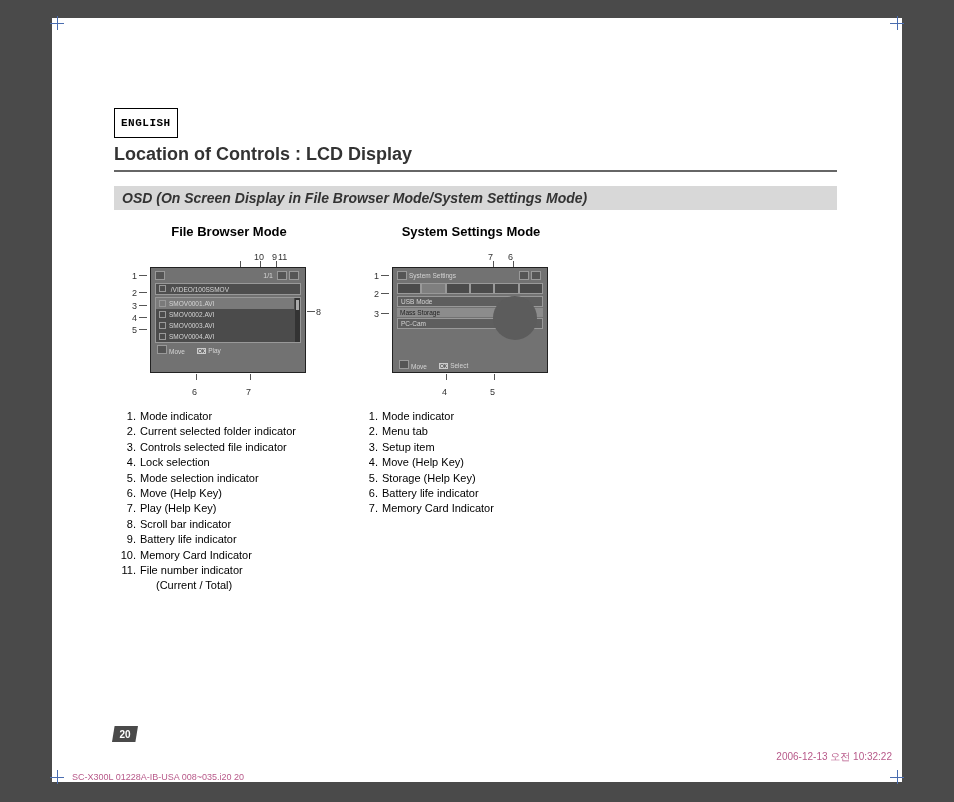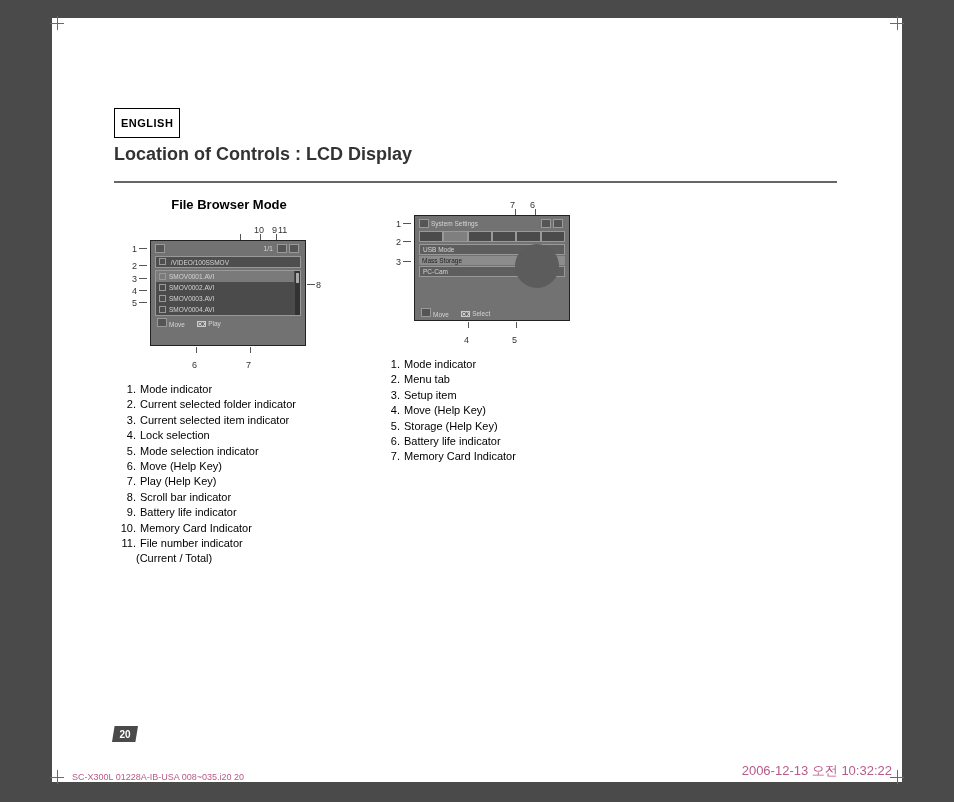--- a/index.html
+++ b/index.html
@@ -21,43 +21,44 @@
     left: 62px; top: 90px;
     width: 738px;
   }
   .lang-box {
     border: 1px solid #000;
     padding: 8px 6px;
     display: inline-block;
     font-size: 11px;
     font-weight: bold;
     letter-spacing: 0.5px;
+    font-family: Liberation Mono, monospace;
   }
   .title {
     font-size: 18px;
     font-weight: bold;
     color: #333;
     margin-top: 6px;
-    padding-bottom: 16px;
+    padding-bottom: 5px;
     border-bottom: 2px solid #666;
     width: 98%;
   }
   .subtitle {
     margin-top: 14px;
     font-size: 14px;
     font-weight: bold;
     font-style: italic;
     color: #333;
     background: #d8d8d8;
     padding: 4px 8px;
     width: 98%;
   }
   .columns {
     display: flex;
-    gap: 34px;
+    gap: 12px;
     margin-top: 14px;
   }
   .col { width: 230px; }
   .col-hdr {
     text-align: center;
     font-weight: bold;
     font-size: 13px;
     margin-bottom: 10px;
   }
 
@@ -108,57 +109,58 @@
   }
   
   .scl-l1 { left:18px; top:22px; } .scl-l2 { left:18px; top:40px; } .scl-l3 { left:18px; top:60px; }
   .scl-t7 { left:132px; top:3px; } .scl-t6 { left:152px; top:3px; }
   .scl-b4 { left:86px; top:138px; } .scl-b5 { left:134px; top:138px; }
 
   
   .legend { margin-top: 10px; font-size: 11px; line-height: 1.4; }
   .legend-row { display:flex; }
   .legend-row .n { width: 22px; text-align:right; margin-right:4px; }
-  .legend-row .sub { margin-left:22px; }
+  .legend-row .sub { margin-left:42px; }
 
   .page-badge {
     position:absolute; left:60px; bottom:40px;
     width:26px; height:16px;
     background:#4a4a4a; color:#fff;
     font-size:10px; font-weight:bold;
     display:flex; align-items:center; justify-content:center;
     clip-path: polygon(10% 0, 100% 0, 90% 100%, 0 100%);
   }
   .footer-left {
     position:absolute; left:20px; bottom:0;
     font-size:9px; color:#b85a8a;
   }
   .footer-right {
-    position:absolute; right:10px; bottom:2px;
-    font-size:13px; color:#b85a8a;
+    position:absolute; right:10px; bottom:18px;
+    font-size:10px; color:#b85a8a;
   }
   .crops { position:absolute; width:14px; height:14px; }
   .crops::before, .crops::after { content:""; position:absolute; background:#4a6db0; }
   .crops::before { width:14px; height:1px; top:7px; left:0; }
   .crops::after  { width:1px; height:14px; top:0; left:7px; }
   .crop-tl { left:-2px; top:-2px; } .crop-tr { right:-2px; top:-2px; }
   .crop-bl { left:-2px; bottom:-2px; } .crop-br { right:-2px; bottom:-2px; }
 </style>
 </head>
 <body>
 
 <div class="page">
   <span class="crops crop-tl"></span>
   <span class="crops crop-tr"></span>
   <span class="crops crop-bl"></span>
   <span class="crops crop-br"></span>
 
   <div class="content">
     <div class="lang-box">ENGLISH</div>
     <div class="title">Location of Controls : LCD Display</div>
+    <div class="subtitle">OSD (On Screen Display in File Browser Mode/System Settings Mode)</div>
 
     <div class="columns">
 
       <div class="col">
         <div class="col-hdr">File Browser Mode</div>
 
         <div class="diagram">
 
           <span class="callout cl-t11">11</span>
           <span class="callout cl-t10">10</span>
@@ -226,21 +228,21 @@
           <div class="legend-row">
               <span class="n">1.</span>
               <span>Mode indicator</span>
             </div>
           <div class="legend-row">
               <span class="n">2.</span>
               <span>Current selected folder indicator</span>
             </div>
           <div class="legend-row">
               <span class="n">3.</span>
-              <span>Current selected item indicator</span>
+              <span>Controls selected file indicator</span>
             </div>
           <div class="legend-row">
               <span class="n">4.</span>
               <span>Lock selection</span>
             </div>
           <div class="legend-row">
               <span class="n">5.</span>
               <span>Mode selection indicator</span>
             </div>
           <div class="legend-row">
@@ -267,20 +269,21 @@
               <span class="n">11.</span>
               <span>File number indicator</span>
             </div>
           <div class="legend-row">
               <span class="sub">(Current / Total)</span>
             </div>
         </div>
       </div>
 
       <div class="col">
+        <div class="col-hdr">System Settings Mode</div>
 
         <div class="diagram">
           <span class="callout scl-l1">1</span>
           <span class="callout scl-l2">2</span>
           <span class="callout scl-l3">3</span>
           <span class="callout scl-t7">7</span>
           <span class="callout scl-t6">6</span>
           <span class="callout scl-b4">4</span>
           <span class="callout scl-b5">5</span>
           <span class="tick tick-v" style="left:137px;top:12px"></span>

